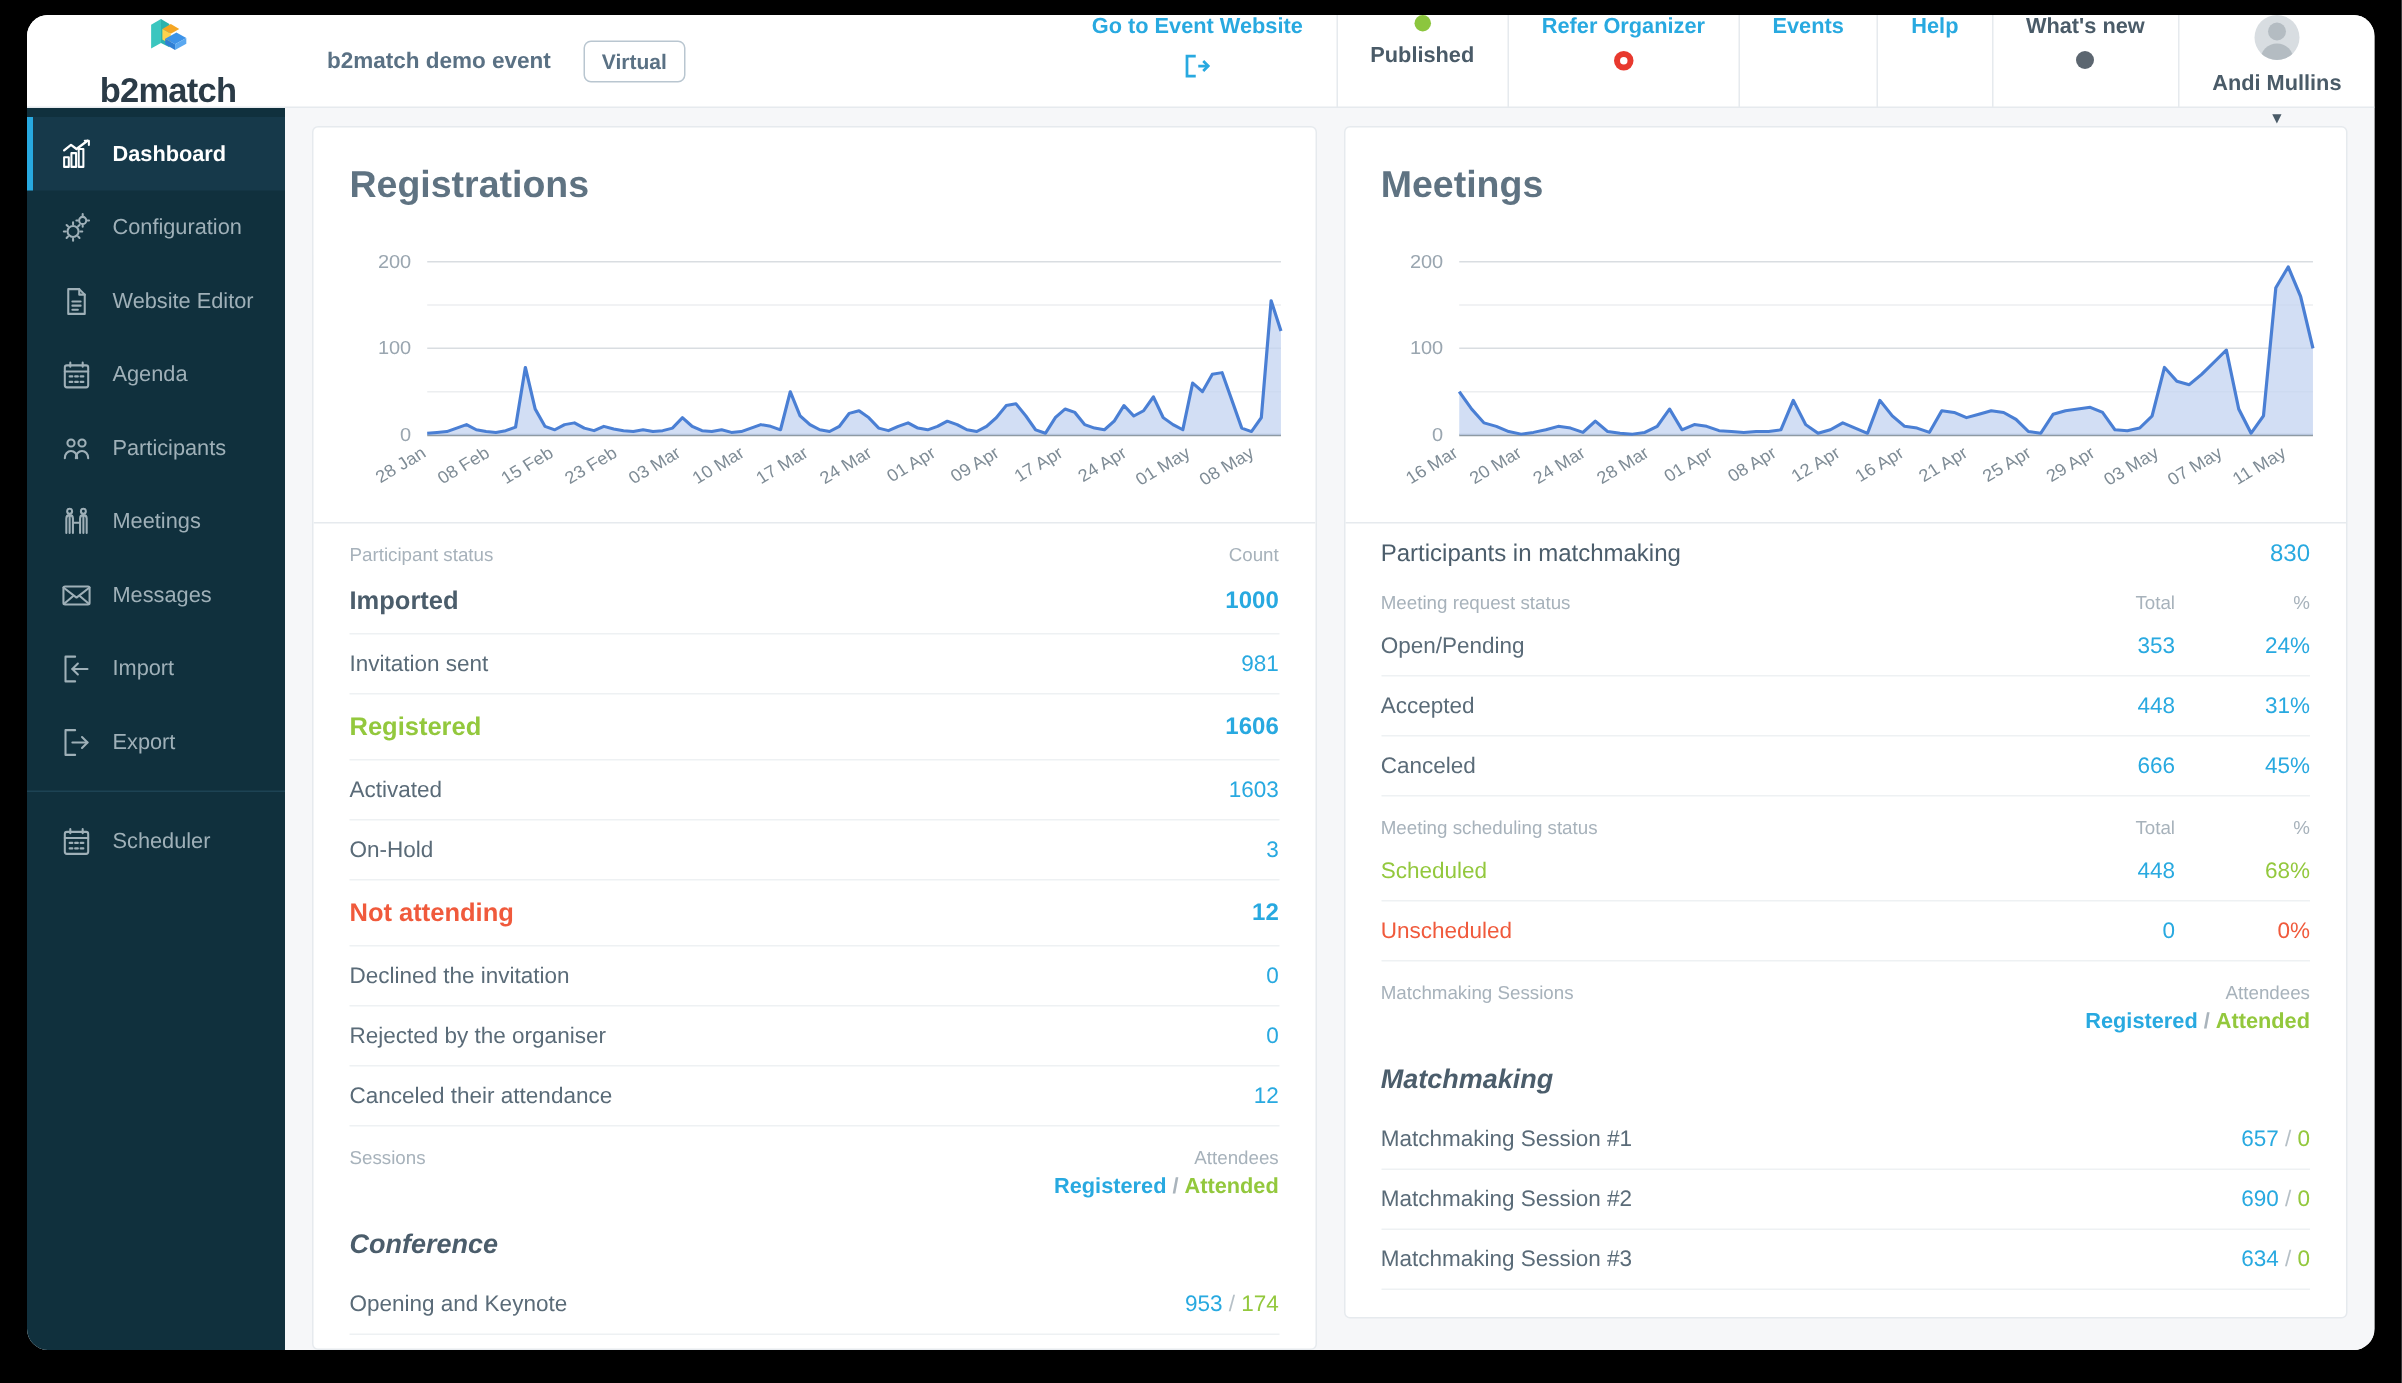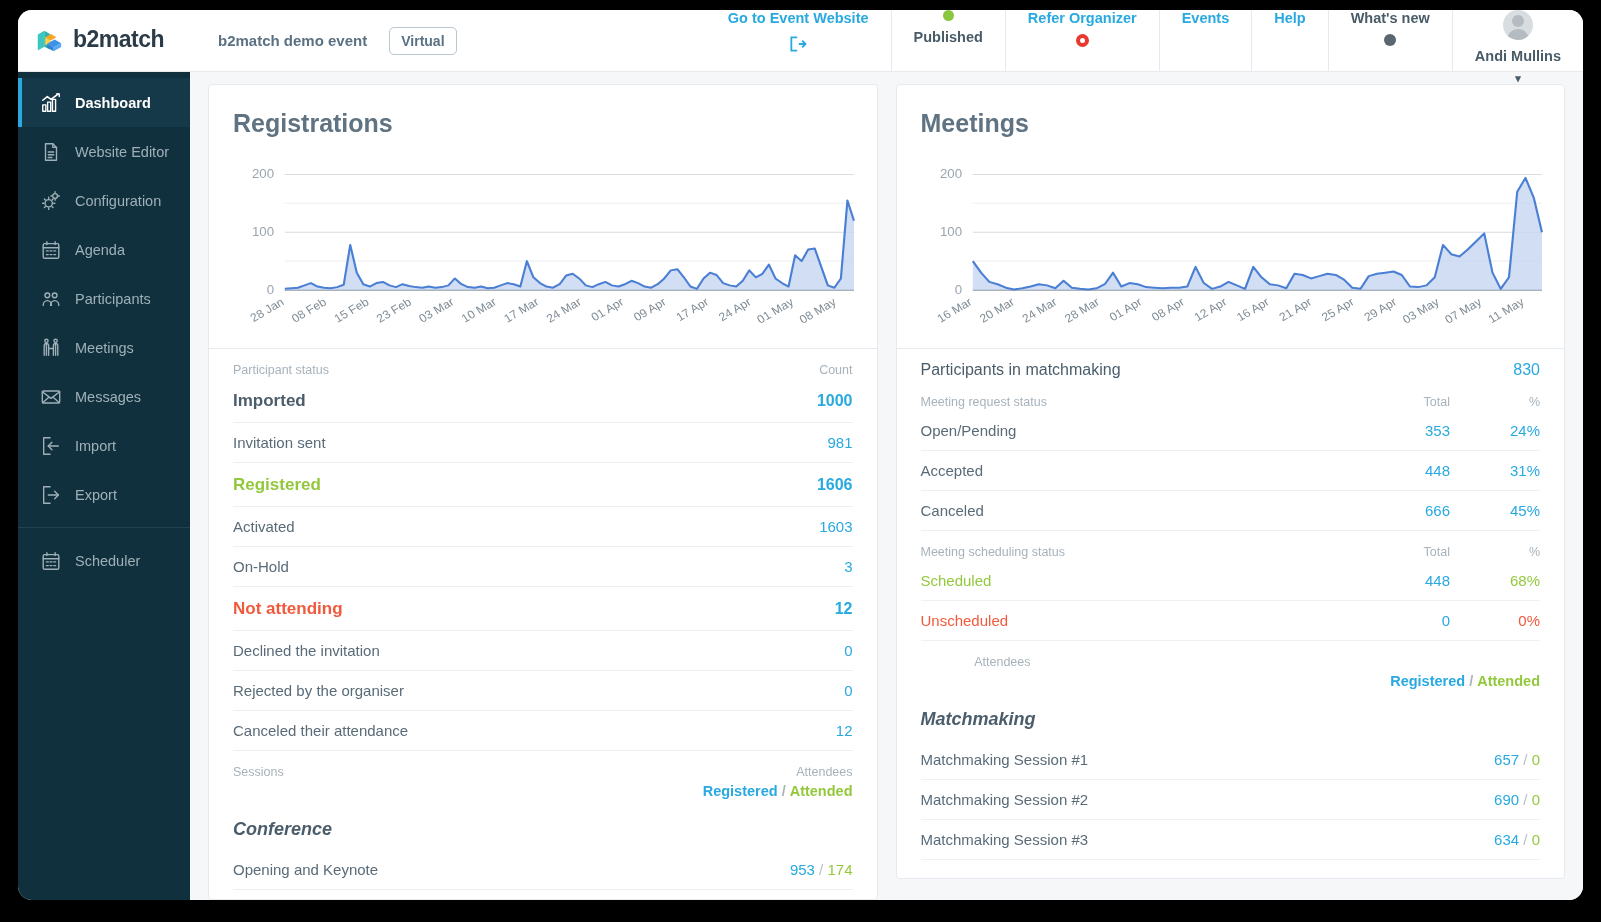--- a/index.html
+++ b/index.html
@@ -23,22 +23,23 @@
   .topbar {
     height: 62px;
     background: #ffffff;
     display: flex;
     align-items: center;
     border-bottom: 1px solid #e6eaee;
     position: relative;
   }
   .brand {
     width: 172px;
-    display: flex; gap: 9px;
+    display: flex; align-items: center; gap: 9px;
     padding-left: 16px;
+    flex-direction: column;
   }
   .logo-mark { width: 30px; height: 30px; display:block; }
   .brand-name {
     font-size: 23px; font-weight: bold; color: #2b3b47;
     letter-spacing: -0.5px;
   }
   .event-name {
     font-size: 15px; color: #5a7184; font-weight: 600;
     margin-left: 28px;
   }
@@ -261,37 +262,37 @@
               <rect x="13.6" y="8" width="3.4" height="13"></rect>
               <path d="M3 9l5-4 4 3 8-6" stroke-width="1.7"></path>
               <path d="M18 2h3v3"></path>
             </svg>
           </span>
           <span>Dashboard</span>
         </div>
         <div class="nav-item">
           <span class="ico-wrap">
             <svg class="ico" viewBox="0 0 24 24" fill="none" stroke="currentColor" stroke-width="1.5" stroke-linecap="round" stroke-linejoin="round">
-              <path d="M6 3h8l4 4v14H6z"></path>
-              <path d="M14 3v4h4"></path>
-              <path d="M9 12h6M9 15h6M9 18h4"></path>
-            </svg>
-          </span>
-          <span>Website Editor</span>
-        </div>
-        <div class="nav-item">
-          <span class="ico-wrap">
-            <svg class="ico" viewBox="0 0 24 24" fill="none" stroke="currentColor" stroke-width="1.5" stroke-linecap="round" stroke-linejoin="round">
               <circle cx="9.5" cy="14.5" r="4"></circle>
               <path d="M9.5 9.2v-1.4M9.5 21.2v-1.4M4.2 14.5H2.8M16.2 14.5h-1.4M5.8 10.8L4.8 9.8M14.2 19.2l-1-1M5.8 18.2l-1 1M14.2 9.8l-1 1"></path>
               <circle cx="16.5" cy="6.5" r="2.6"></circle>
               <path d="M16.5 2.9v-1M16.5 11.1v-1M12.9 6.5h-1M21.1 6.5h-1"></path>
             </svg>
           </span>
           <span>Configuration</span>
+        </div>
+        <div class="nav-item">
+          <span class="ico-wrap">
+            <svg class="ico" viewBox="0 0 24 24" fill="none" stroke="currentColor" stroke-width="1.5" stroke-linecap="round" stroke-linejoin="round">
+              <path d="M6 3h8l4 4v14H6z"></path>
+              <path d="M14 3v4h4"></path>
+              <path d="M9 12h6M9 15h6M9 18h4"></path>
+            </svg>
+          </span>
+          <span>Website Editor</span>
         </div>
         <div class="nav-item">
           <span class="ico-wrap">
             <svg class="ico" viewBox="0 0 24 24" fill="none" stroke="currentColor" stroke-width="1.5" stroke-linecap="round" stroke-linejoin="round">
               <rect x="3.5" y="5" width="17" height="16" rx="1.5"></rect>
               <path d="M3.5 9.5h17"></path>
               <path d="M7.5 3v3M16.5 3v3"></path>
               <path d="M7 13h2M11 13h2M15 13h2M7 17h2M11 17h2M15 17h2"></path>
             </svg>
           </span>
@@ -535,20 +536,21 @@
                 <span class="v2">68%</span>
               </div>
               <div class="row red">
                 <span class="l">Unscheduled</span>
                 <span class="v">0</span>
                 <span class="v2">0%</span>
               </div>
             </div>
 
           <div class="hdr-row">
+            <span class="l">Matchmaking Sessions</span>
             <span class="c">Attendees</span>
           </div>
           <div class="legend">
             <span class="reg">Registered</span>
             <span class="sl">/</span>
             <span class="att">Attended</span>
           </div>
           <div class="sect-title">Matchmaking</div>
           <div id="mm-sessions">
               <div class="row">

